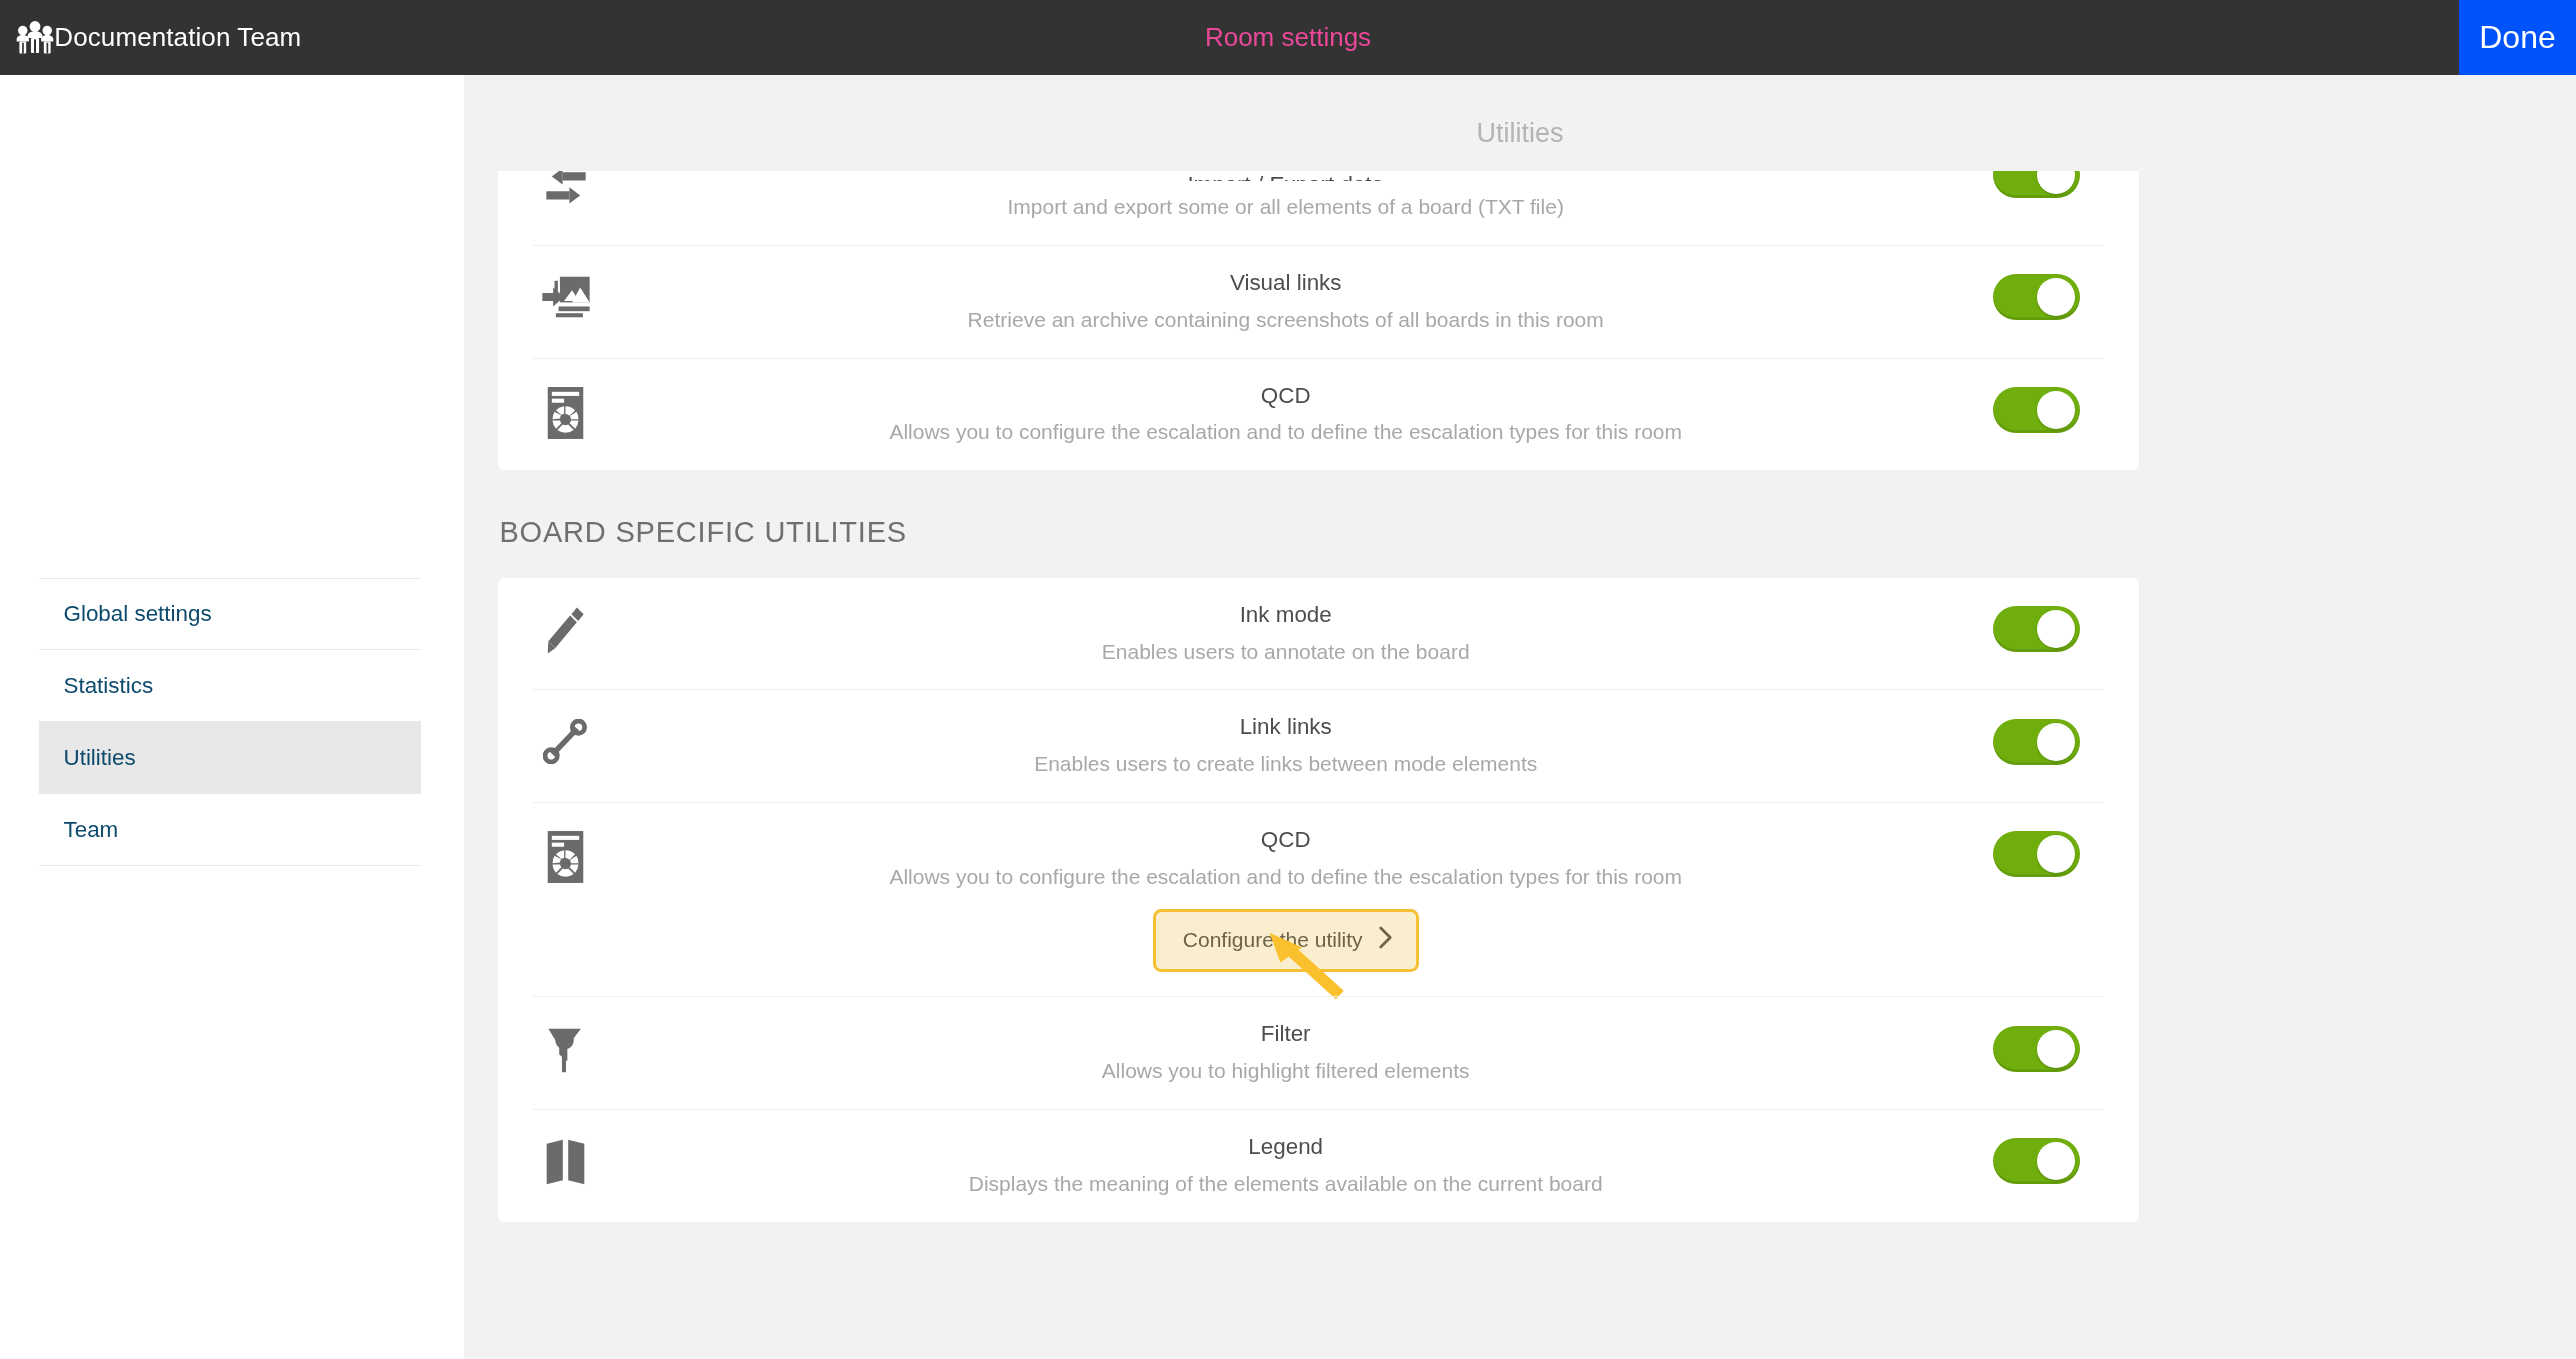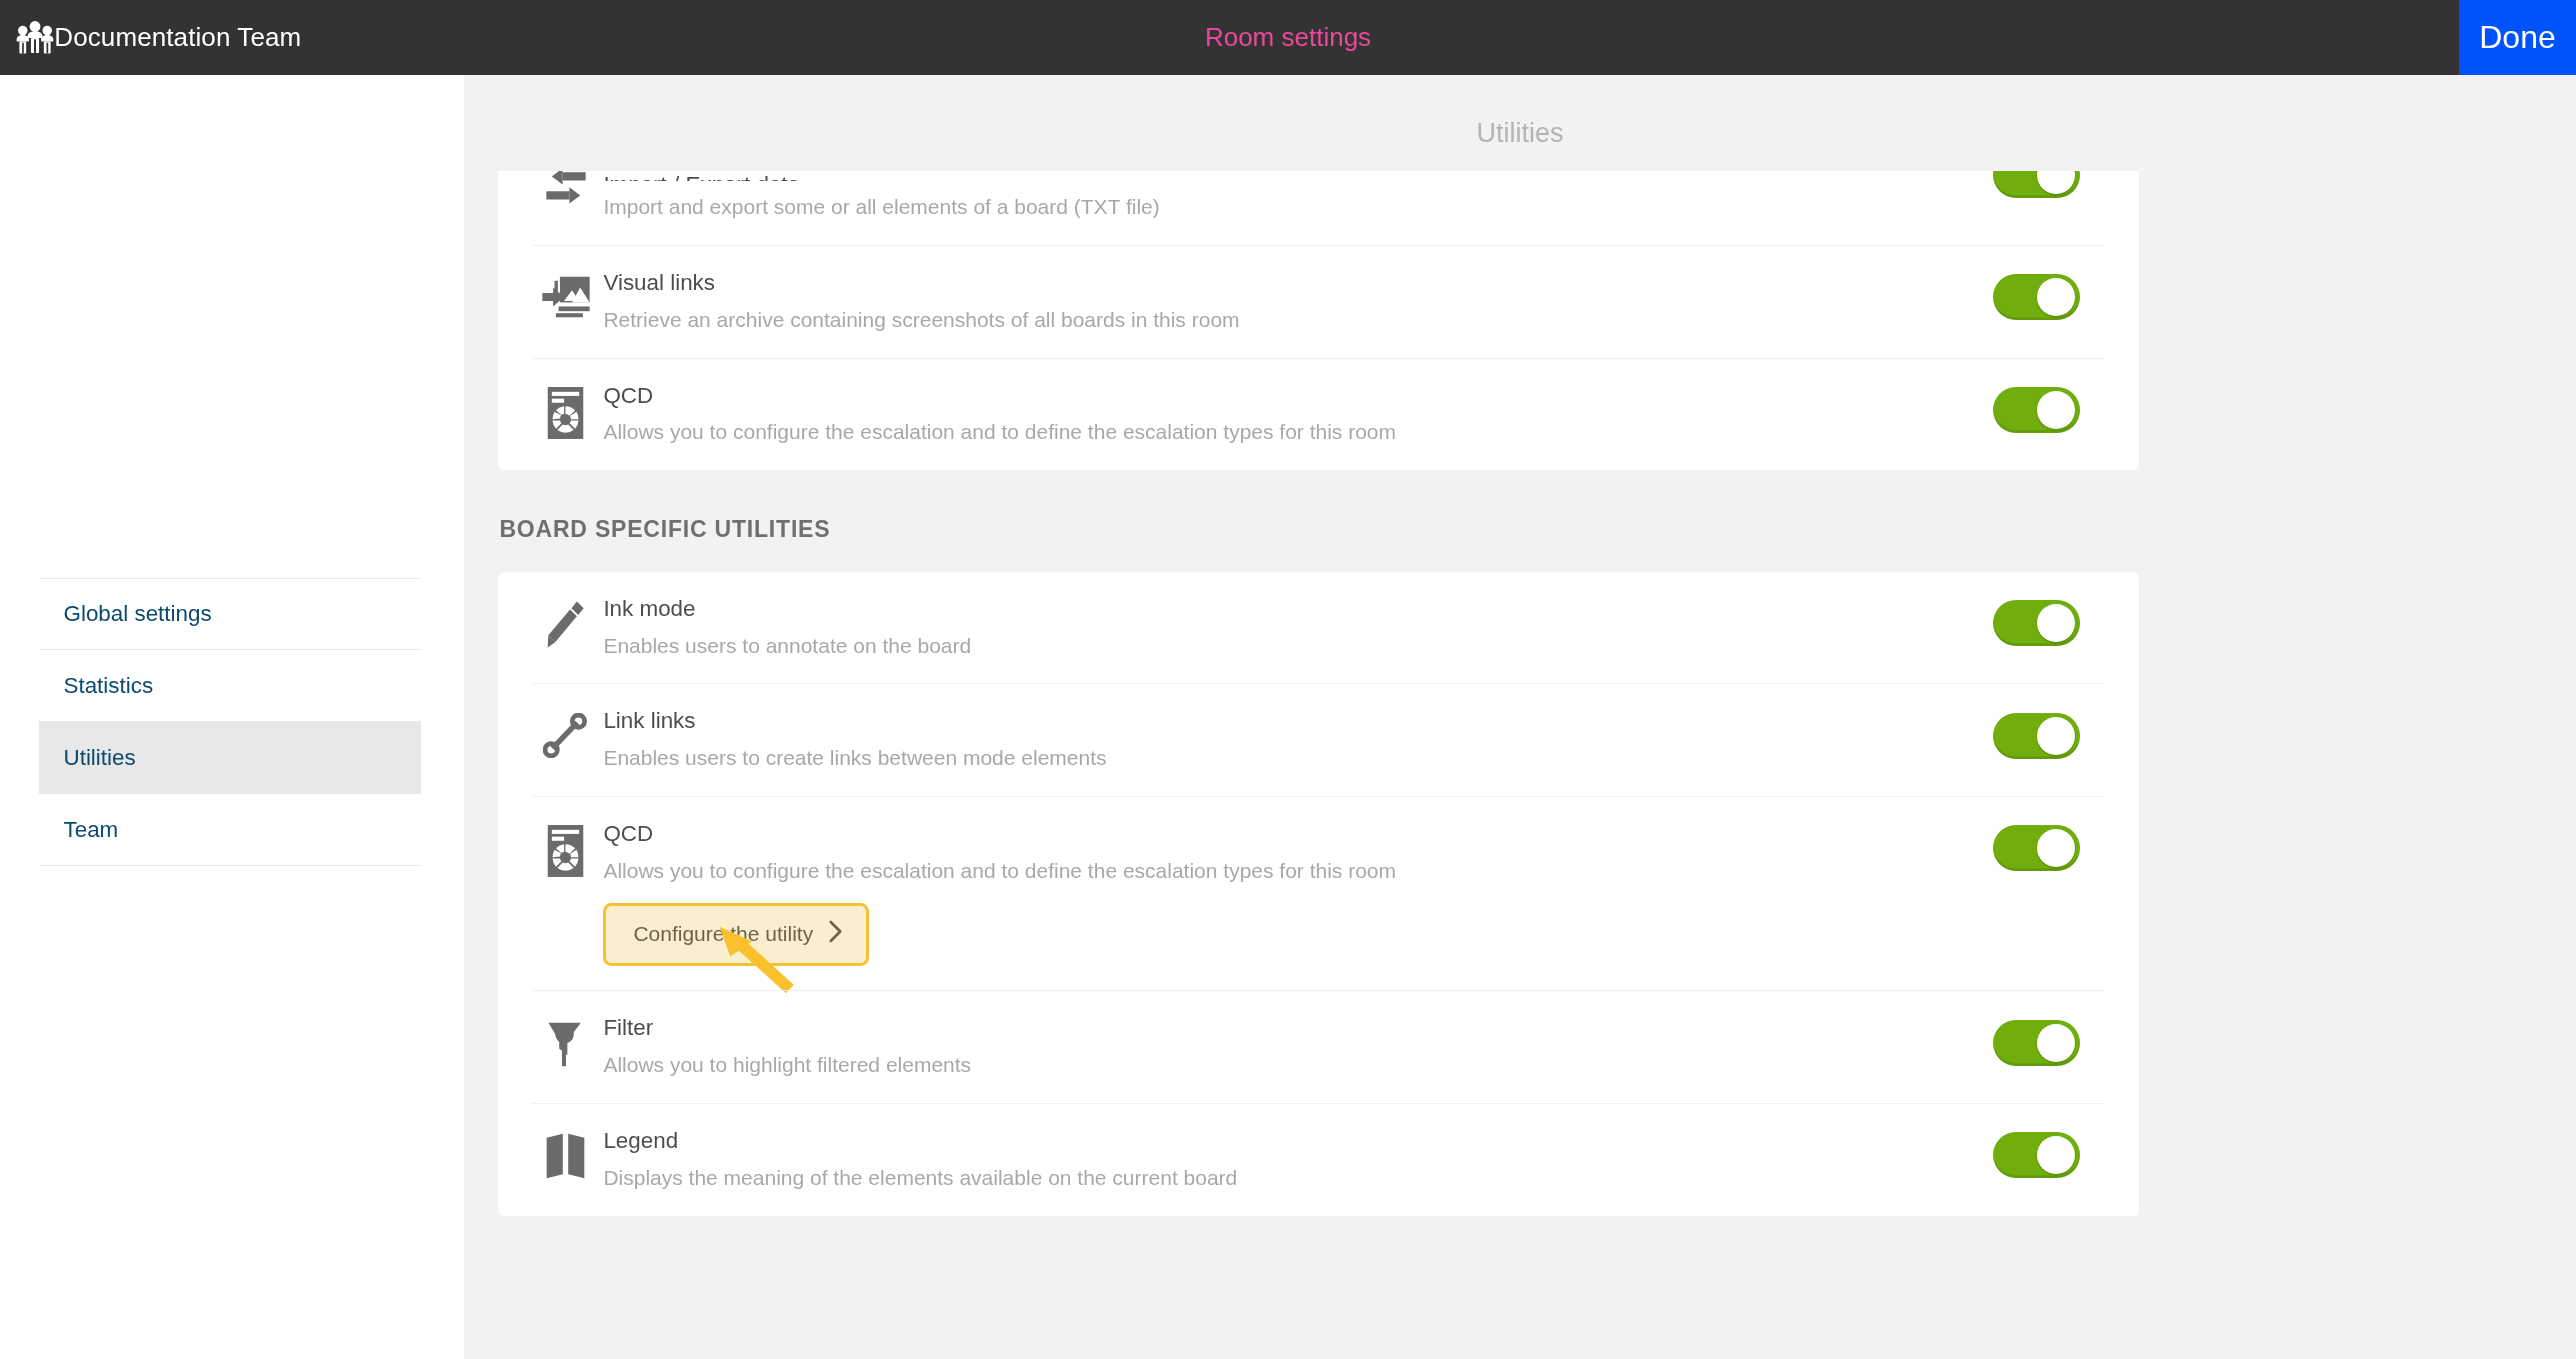--- a/index.html
+++ b/index.html
@@ -85,20 +85,21 @@
     color: #b4b4b4; font-size: 27px;
     margin-top: 20.4px;
   }
   .cards-area { padding: 0 34px; }
 
   .card {
     background: #ffffff;
     border-radius: 6.8px;
     overflow: hidden;
     width: 1641px;
+    text-align: center;
   }
   .card.clipped-top { border-radius: 0 0 6.8px 6.8px; }
 
   .row {
     display: flex; align-items: flex-start;
     padding: 23px 0 24.5px 0;
     margin: 0 35px;
     border-top: 1.4px solid #efefef;
     position: relative;
   }
@@ -137,24 +138,23 @@
   .toggle .knob {
     position: absolute; top: 4.1px; right: 4.1px;
     width: 38px; height: 38px;
     border-radius: 50%;
     background: #ffffff;
     box-shadow: 0 1.4px 2px rgba(0,0,0,0.18);
   }
 
   
   .section-header {
-    font-size: 23px; color: #6f6f6f;
+    font-size: 29px; color: #6f6f6f;
     letter-spacing: 0.8px;
     padding: 46px 0 28.5px 1.4px;
-    font-weight: bold;
   }
 
   
   .configure-wrap { margin-top: 19px; position: relative; display: inline-block; }
   .configure-button {
     display: inline-flex; align-items: center; gap: 15px;
     font-size: 21px; color: #6d6347;
     padding: 13.6px 23px 15px 27px;
     background: #F9EFCF;
     border: 3.4px solid #F5C130;

